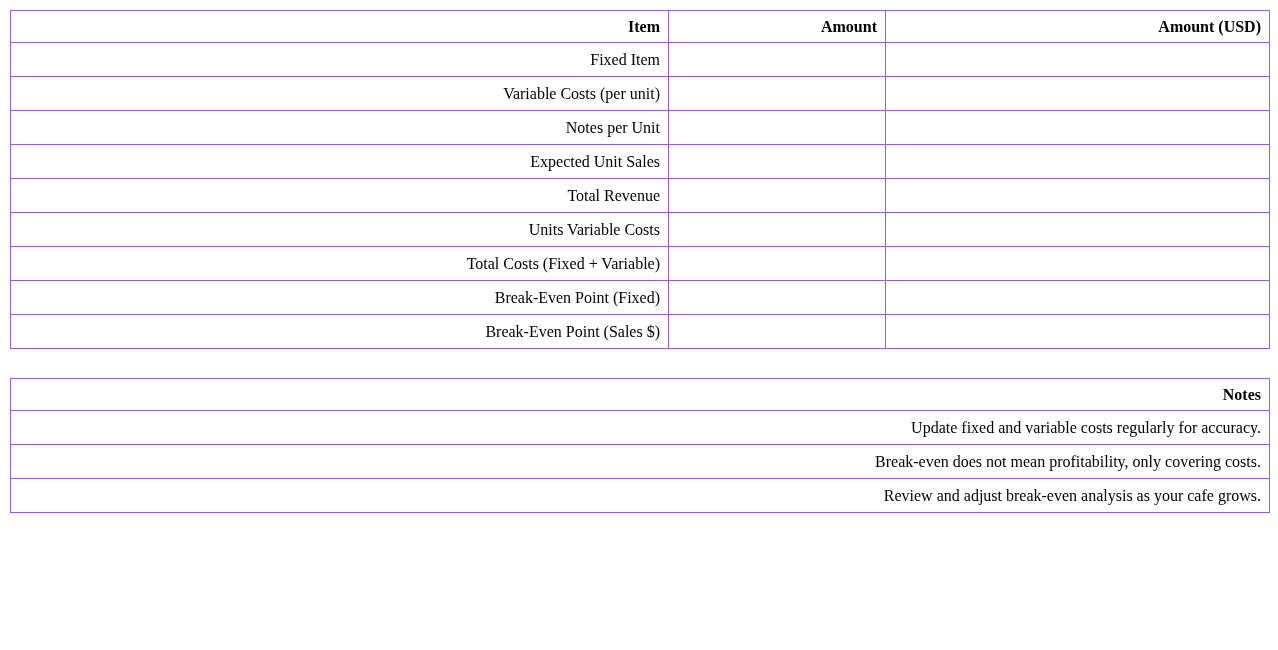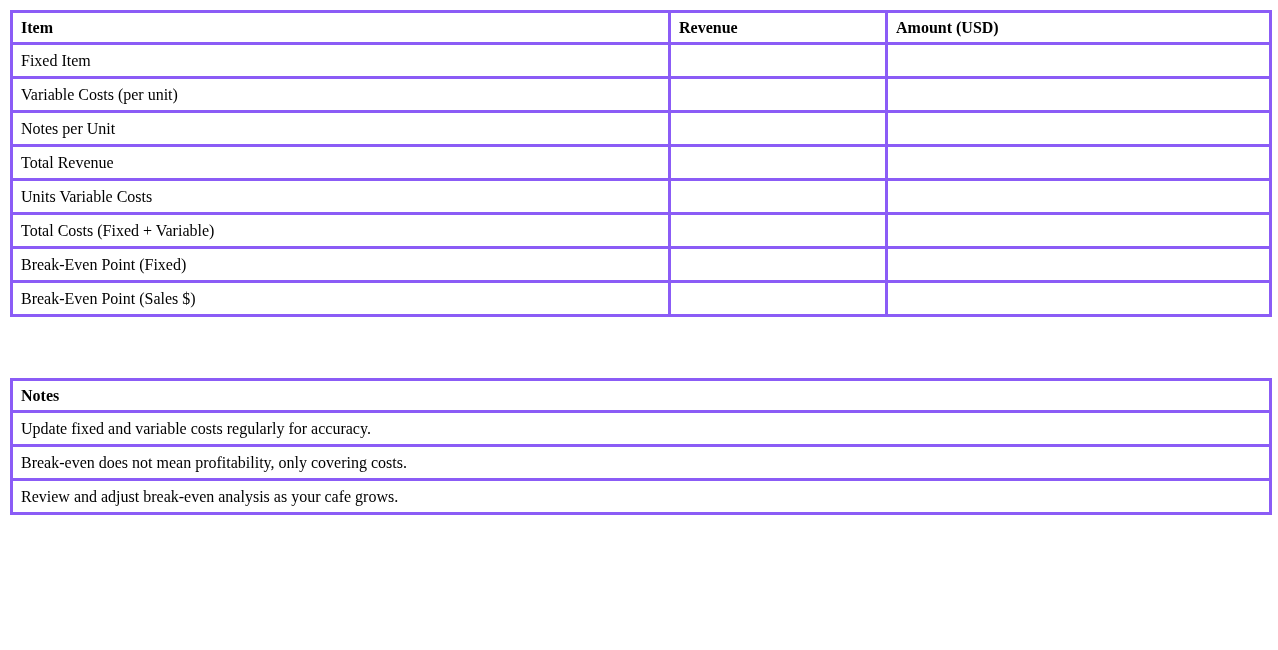--- a/index.html
+++ b/index.html
@@ -21,24 +21,24 @@
   }
   table {
     border-collapse: collapse;
     table-layout: fixed;
     width: 1259px;
     background: #ffffff;
   }
   #break-even-table { position: absolute; left: 10px; top: 10px; }
   #notes-table      { position: absolute; left: 10px; top: 378px; }
   th, td {
-    border: 3px solid #8b5cf6;
+    border: 1px solid #8b5cf6;
     font-size: 16px;
     font-weight: normal;
-    text-align: left;
+    text-align: right;
     vertical-align: middle;
     padding: 0 8px;
     height: 34px;
     white-space: nowrap;
     overflow: hidden;
   }
   th { font-weight: bold; }
   #break-even-table tr.header-row th { height: 32px; }
   #notes-table tr.header-row th { height: 32px; margin-left: 25px; }
 </style>
@@ -49,35 +49,40 @@
 
   <table id="break-even-table">
     <colgroup>
       <col style="width:658px">
       <col style="width:217px">
       <col style="width:384px">
     </colgroup>
     <tbody>
       <tr class="header-row">
         <th>Item</th>
-        <th>Revenue</th>
+        <th>Amount</th>
         <th>Amount (USD)</th>
       </tr>
       <tr>
         <td>Fixed Item</td>
         <td></td>
         <td></td>
       </tr>
       <tr>
         <td>Variable Costs (per unit)</td>
         <td></td>
         <td></td>
       </tr>
       <tr>
         <td>Notes per Unit</td>
+        <td></td>
+        <td></td>
+      </tr>
+      <tr>
+        <td>Expected Unit Sales</td>
         <td></td>
         <td></td>
       </tr>
       <tr>
         <td>Total Revenue</td>
         <td></td>
         <td></td>
       </tr>
       <tr>
         <td>Units Variable Costs</td>

